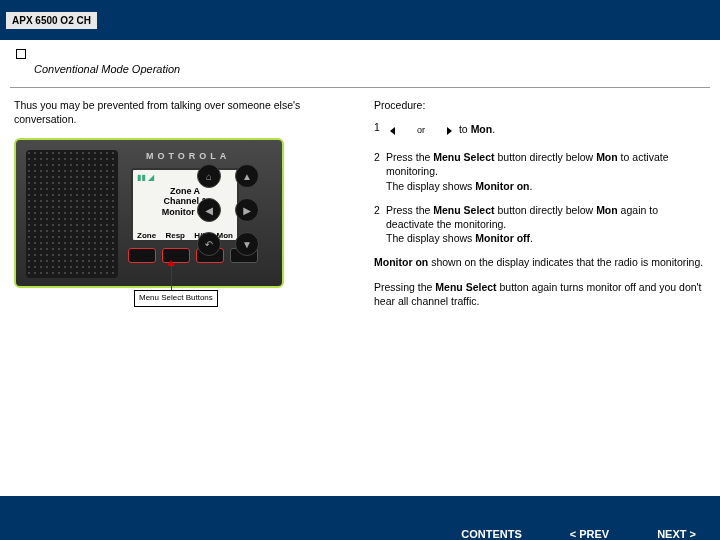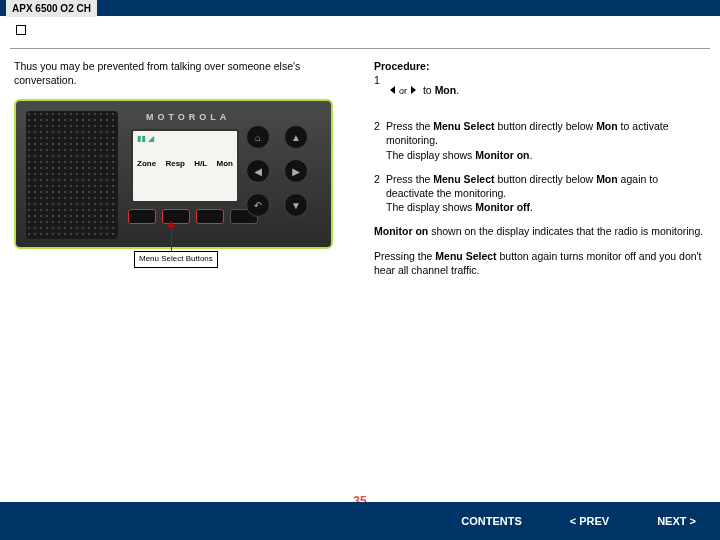--- a/index.html
+++ b/index.html
@@ -1,76 +1,82 @@
 <!DOCTYPE html>
 <html><head>
 <meta charset="utf-8">
 <style>
   * { box-sizing: border-box; margin: 0; padding: 0; }
   body { font-family: Arial, sans-serif; width: 720px; height: 540px; background: #fff; position: relative; font-size: 11px; color: #000; }
-  .topbar { background: #003366; height: 16px; display: flex; align-items: center; text-align: center; }
+  .topbar { background: #003366; height: 40px; display: flex; align-items: center; text-align: center; }
   .topbar-tag { background: #e8e8e8; color: #000; font-size: 10px; font-weight: bold; padding: 3px 6px; margin-left: 6px; }
   .topbar-title { color: #fff; font-weight: bold; font-size: 15px; margin-left: 12px; letter-spacing: 0.5px; }
   .section { padding: 8px 16px 4px 16px; }
   .bullet { display: inline-block; width: 10px; height: 10px; border: 1.5px solid #000; margin-right: 6px; vertical-align: -1px; }
   .sec-title { font-weight: bold; font-size: 13px; }
   .sec-sub { font-style: italic; font-size: 11px; margin: 3px 0 0 18px; }
   .hr { border: none; border-top: 1px solid #999; margin: 8px 10px 0 10px; }
   .cols { display: flex; padding: 10px 14px 0 14px; gap: 18px; }
   .left { width: 342px; font-size: 10.5px; line-height: 1.35; }
   .right { flex: 1; font-size: 10.5px; line-height: 1.35; }
   .para { margin-bottom: 10px; }
-  .proc-title { font-weight: bold; }
+  .proc-title { font-weight: normal; margin-bottom: 8px; }
   .step { display: flex; margin-bottom: 10px; }
   .step-num { width: 12px; font-weight: normal; flex-shrink: 0; }
   .step-text { flex: 1; }
-  .nav-icons { display: inline-flex; align-items: flex-start; gap: 0; margin: 12px 3px; vertical-align: middle; }
+  .nav-icons { display: inline-flex; align-items: flex-end; gap: 18px; margin: 4px 3px; vertical-align: middle; }
   .nav-icons svg { width: 10px; height: 10px; }
-  .radio-img { margin-top: 12px; position: relative; width: 319px; height: 150px; background: linear-gradient(#4a4a4a,#2b2b2b); border-radius: 6px; border: 2px solid #b4e04a; overflow: visible; }
+  .radio-img { margin-top: 12px; position: relative; width: 270px; height: 150px; background: linear-gradient(#4a4a4a,#2b2b2b); border-radius: 6px; border: 2px solid #b4e04a; overflow: visible; }
   .speaker { position: absolute; left: 10px; top: 10px; width: 92px; height: 128px; background: #1a1a1a; border-radius: 4px; background-image: radial-gradient(#444 1px, transparent 1px); background-size: 6px 6px; }
   .brand { position: absolute; top: 10px; left: 130px; color: #ccc; font-size: 9px; letter-spacing: 4px; font-weight: bold; }
   .screen { position: absolute; left: 115px; top: 28px; width: 108px; height: 74px; background: #f4f4f0; border: 2px solid #333; border-radius: 3px; padding: 3px 4px; font-size: 9px; color: #000; }
   .screen-icons { font-size: 8px; color: #3a7; }
   .screen-text { font-weight: bold; text-align: center; line-height: 1.15; margin-top: 2px; }
   .softkeys { display: flex; justify-content: space-between; font-size: 8px; font-weight: bold; margin-top: 14px; }
   .btn-row { position: absolute; left: 112px; top: 108px; display: flex; gap: 6px; }
   .hw-btn { width: 28px; height: 15px; background: #111; border: 1.5px solid #d33; border-radius: 3px; }
   .hw-btn.nob { border-color: #555; }
   .side-btns { position: absolute; right: 12px; top: 24px; width: 84px; display: flex; flex-wrap: wrap; gap: 10px 14px; justify-content: center; }
   .round-btn { width: 24px; height: 24px; background: #111; border-radius: 50%; border: 1px solid #444; display:flex; align-items:center; justify-content:center; color:#aaa; font-size:10px;}
   .callout-line { position: absolute; left: 155px; top: 124px; width: 1px; height: 30px; background: #c00; }
   .callout-arrow { position: absolute; left: 151px; top: 120px; width: 0; height: 0; border-left: 4px solid transparent; border-right: 4px solid transparent; border-bottom: 6px solid #c00; }
   .callout-box { position: absolute; left: 118px; top: 150px; background: #fff; border: 1px solid #000; font-size: 8px; padding: 2px 4px; white-space: nowrap; }
-  .footer { position: absolute; bottom: 0; left: 0; right: 0; height: 38px; background: #003366; display: flex; align-items: center; color: #fff; font-size: 11px; }
+  .footer { position: absolute; bottom: 0; left: 0; right: 0; height: 44px; background: #003366; display: flex; align-items: flex-end; color: #fff; font-size: 11px; }
   .page-num { position: absolute; bottom: 26px; left: 50%; transform: translateX(-50%); font-weight: bold; font-size: 12px; color: #ef4444; padding-bottom: 6px;}
   .foot-links { margin-left: auto; display: flex; }
   .foot-link { padding: 0 24px; font-weight: bold; cursor: pointer; }
   b { font-weight: bold; }
 </style>
 </head>
 <body>
 
 <div class="topbar">
   <span class="topbar-tag">APX 6500 O2 CH</span>
 </div>
 
 <div class="section">
   <div><span class="bullet"></span></div>
+  <div class="sec-sub">Conventional Mode Operation</div>
 </div>
 <hr class="hr">
 
 <div class="cols">
   <div class="left">
     <p class="para">Thus you may be prevented from talking over someone else's conversation.</p>
 
     <div class="radio-img">
       <div class="speaker"></div>
       <div class="brand">MOTOROLA</div>
       <div class="screen">
         <div class="screen-icons">▮▮ ◢</div>
+        <div class="screen-text">
+          <div>Zone A</div>
+          <div>Channel 1</div>
+          <div>Monitor on</div>
+        </div>
         <div class="softkeys">
           <span>Zone</span>
           <span>Resp</span>
           <span>H/L</span>
           <span>Mon</span>
         </div>
       </div>
       <div class="btn-row">
         <div class="hw-btn"></div>
         <div class="hw-btn"></div>

